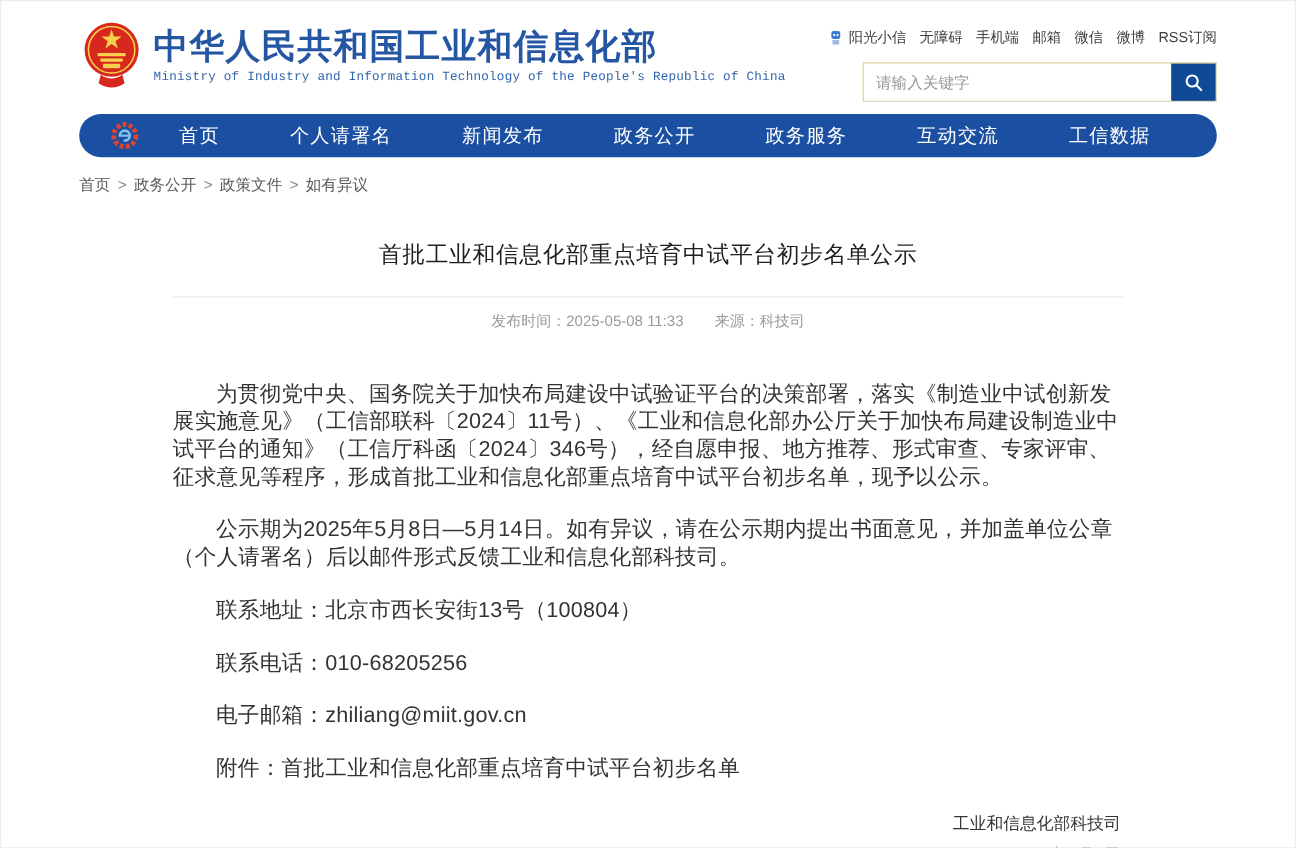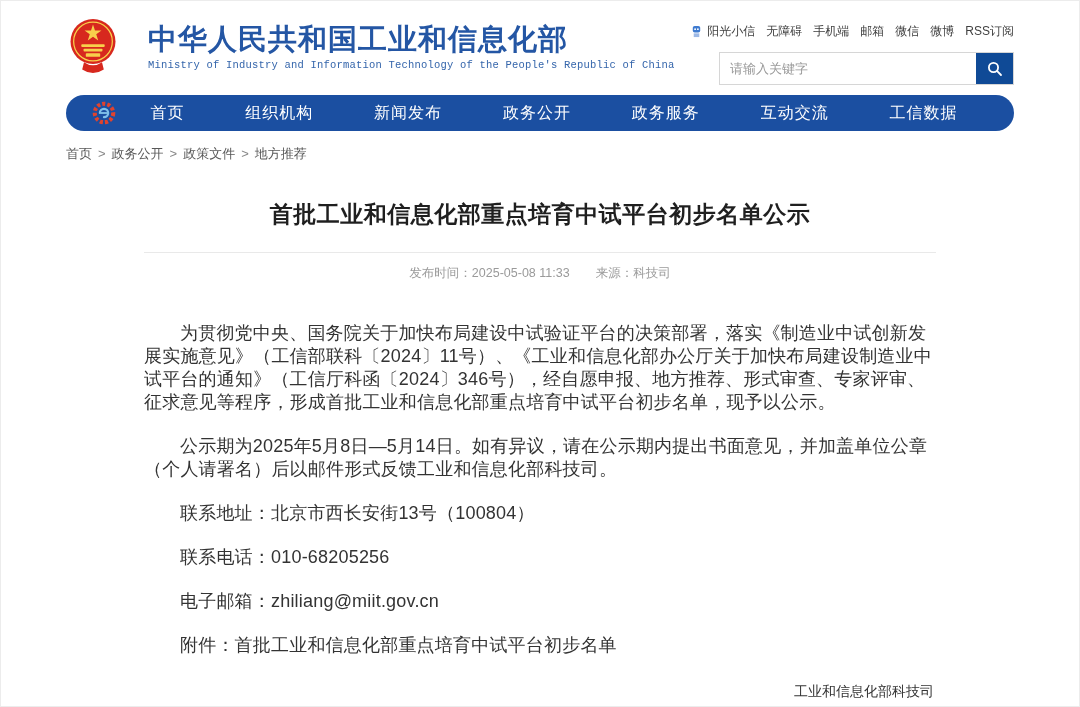--- a/index.html
+++ b/index.html
@@ -2,21 +2,21 @@
 <html lang="zh"><head>
 <meta charset="utf-8">
 <style>
   * { margin:0; padding:0; box-sizing:border-box; }
   html,body { background:#fff; }
   body { font-family:"Liberation Sans","DejaVu Sans",sans-serif; }
   .page { position:relative; width:1080px; height:707px; background:#fff; border:1px solid #ececec; overflow:hidden; }
 
   
   .header { display:flex; justify-content:space-between; align-items:flex-start; padding:16px 65px 0 65px; }
-  .brand { display:flex; align-items:center; gap:28px; }
+  .brand { display:flex; align-items:center; gap:8px; }
   .emblem { width:54px; height:58px; flex:0 0 auto; }
   .brand-text .site-title { color:#2456a4; font-size:29px; font-weight:bold; letter-spacing:1px; line-height:34px; }
   .brand-text .site-subtitle { color:#3465ab; font-size:10.5px; margin-top:3px; letter-spacing:0.2px;font-family:Liberation Mono, monospace; }
 
   .header-right { width:295px; display:flex; flex-direction:column; align-items:flex-end; }
   .top-links { display:flex; align-items:center; gap:11px; font-size:12px; color:#404040; margin-top:6px; white-space:nowrap; }
   .top-links a { color:#404040; text-decoration:none; cursor:pointer; }
   .assistant { display:flex; align-items:center; gap:4px;text-align:right; }
   .search-box { margin-top:12px; display:flex; width:295px; height:33px; border:1px solid #d6d6d6; background:#fde047; }
   .search-box input { flex:1; border:none; outline:none; padding:0 10px; font-size:13px; color:#333;
@@ -31,21 +31,21 @@
   .nav-items { flex:1; display:flex; justify-content:space-around; align-items:center; }
   .nav-item { color:#fff; font-size:16px; letter-spacing:1px; text-decoration:none; cursor:pointer; }
 
   
   .breadcrumb { margin:14px 65px 0 65px; font-size:13px; color:#585858; }
   .breadcrumb a { color:#585858; text-decoration:none; cursor:pointer; }
   .crumb-sep { margin:0 6px; color:#888; }
 
   
   .article { width:792px; margin:0 auto; padding-top:36px; }
-  .article-title { text-align:center; font-size:23px; font-weight:bold; color:#1f1f1f; letter-spacing:0.5px; }
+  .article-title { text-align:center; font-size:19px; font-weight:normal; color:#1f1f1f; letter-spacing:0.5px; }
   .meta-divider { border:none; border-top:1px solid #e9e9e9; margin:22px 0 0 0; }
   .article-meta { text-align:center; font-size:12.5px; color:#9a9a9a; padding:12px 0 14px 0; }
   .article-meta .meta-src { margin-left:26px; }
 
   .article-body { margin-top:26px; font-size:18px; color:#333; }
   .article-body p { text-indent:2em; line-height:23px; margin-bottom:21px; letter-spacing:0.2px; }
   .attachment { cursor:pointer; }
 
   .article-sign { text-align:right; font-size:14px; color:#333; margin-top:10px; padding-right:2px; }
   .article-sign div { line-height:26px; }
@@ -104,31 +104,31 @@
 
   <div class="nav">
     <svg class="nav-logo" viewBox="0 0 26 26">
       <circle cx="13" cy="13" r="10" fill="none" stroke="#e0432e" stroke-width="4.5" stroke-dasharray="3.4 2.2"></circle>
       <circle cx="13" cy="13" r="7.5" fill="#1b4fa1"></circle>
       <path d="M8.5 13 a4.5 4.5 0 1 1 4.5 4.5" fill="none" stroke="#7fc0ea" stroke-width="2.4" stroke-linecap="round"></path>
       <line x1="9" y1="13" x2="17" y2="13" stroke="#7fc0ea" stroke-width="2"></line>
     </svg>
     <div class="nav-items">
       <a class="nav-item">首页</a>
-      <a class="nav-item">组织机构</a>
+      <a class="nav-item">个人请署名</a>
       <a class="nav-item">新闻发布</a>
       <a class="nav-item">政务公开</a>
       <a class="nav-item">政务服务</a>
       <a class="nav-item">互动交流</a>
       <a class="nav-item">工信数据</a>
     </div>
   </div>
 
   <div class="breadcrumb">
-    <a>首页</a><span class="crumb-sep">&gt;</span><a>政务公开</a><span class="crumb-sep">&gt;</span><a>政策文件</a><span class="crumb-sep">&gt;</span><a>地方推荐</a>
+    <a>首页</a><span class="crumb-sep">&gt;</span><a>政务公开</a><span class="crumb-sep">&gt;</span><a>政策文件</a><span class="crumb-sep">&gt;</span><a>如有异议</a>
   </div>
 
   <div class="article">
     <h1 class="article-title">首批工业和信息化部重点培育中试平台初步名单公示</h1>
     <hr class="meta-divider">
     <div class="article-meta">
       <span>发布时间：</span><span>2025-05-08 11:33</span><span class="meta-src">来源：</span><span>科技司</span>
     </div>
 
     <div class="article-body">

